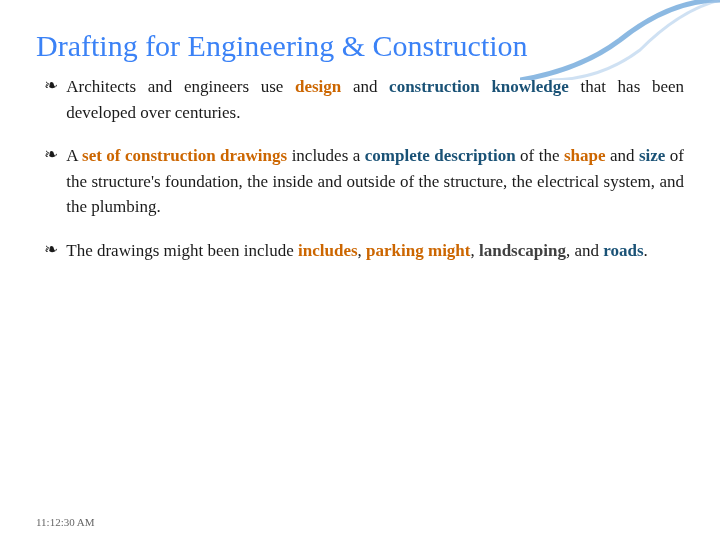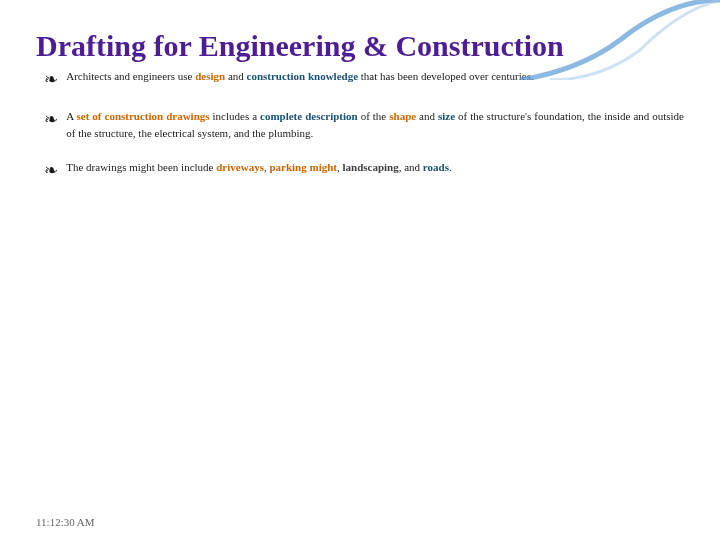--- a/index.html
+++ b/index.html
@@ -30,24 +30,24 @@
       position: absolute;
       top: 0;
       right: 0;
       width: 200px;
       height: 80px;
       pointer-events: none;
     }
 
     .title {
       font-size: 30px;
-      font-weight: bold;
-      color: #4c1d95;
+      font-weight: normal;
+      color: #3b82f6;
       line-height: 1.2;
-      margin-bottom: 4px;
+      margin-bottom: 10px;
     }
 
     .subtitle {
       font-size: 19px;
       font-style: italic;
       color: #1a1a1a;
       line-height: 1.3;
       margin-bottom: 18px;
     }
 
@@ -64,21 +64,21 @@
 
     .bullet-symbol {
       font-size: 17px;
       color: #1a1a1a;
       margin-right: 8px;
       margin-top: 1px;
       flex-shrink: 0;
     }
 
     .bullet-text {
-      font-size: 11px;
+      font-size: 17px;
       color: #1a1a1a;
       line-height: 1.5;
       text-align: justify;
     }
 
     .highlight-orange {
       color: #cc6600;
       font-weight: bold;
     }
 
@@ -127,19 +127,19 @@
       <span class="bullet-text">
         <span>A </span><span class="highlight-orange">set of construction drawings</span><span> includes a </span><span class="highlight-blue">complete description</span><span> of the </span><span class="highlight-orange">shape</span><span> and </span><span class="highlight-blue">size</span><span> of the structure's foundation, the inside and outside of the structure, the electrical system, and the plumbing.</span>
       </span>
     </div>
   </div>
 
   <div class="bullet-section">
     <div class="bullet-item">
       <span class="bullet-symbol">❧</span>
       <span class="bullet-text">
-        <span>The drawings might been include </span><span class="highlight-orange">driveways</span><span>, </span><span class="highlight-orange">parking might</span><span>, </span><span class="highlight-red">landscaping</span><span>, and </span><span class="highlight-blue">roads</span><span>.</span>
+        <span>The drawings might been include </span><span class="highlight-orange">includes</span><span>, </span><span class="highlight-orange">parking might</span><span>, </span><span class="highlight-red">landscaping</span><span>, and </span><span class="highlight-blue">roads</span><span>.</span>
       </span>
     </div>
   </div>
 
   <div class="timestamp">11:12:30 AM</div>
 </div>
 
 </body></html>

